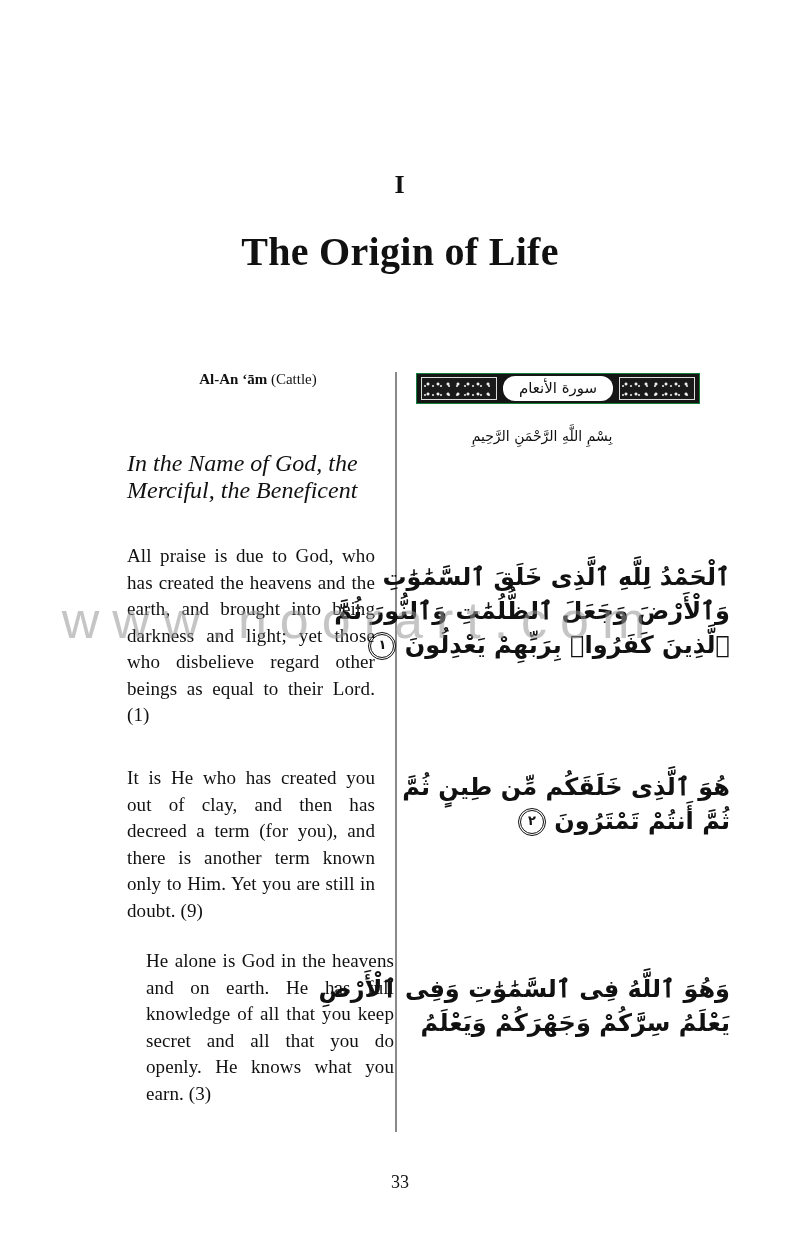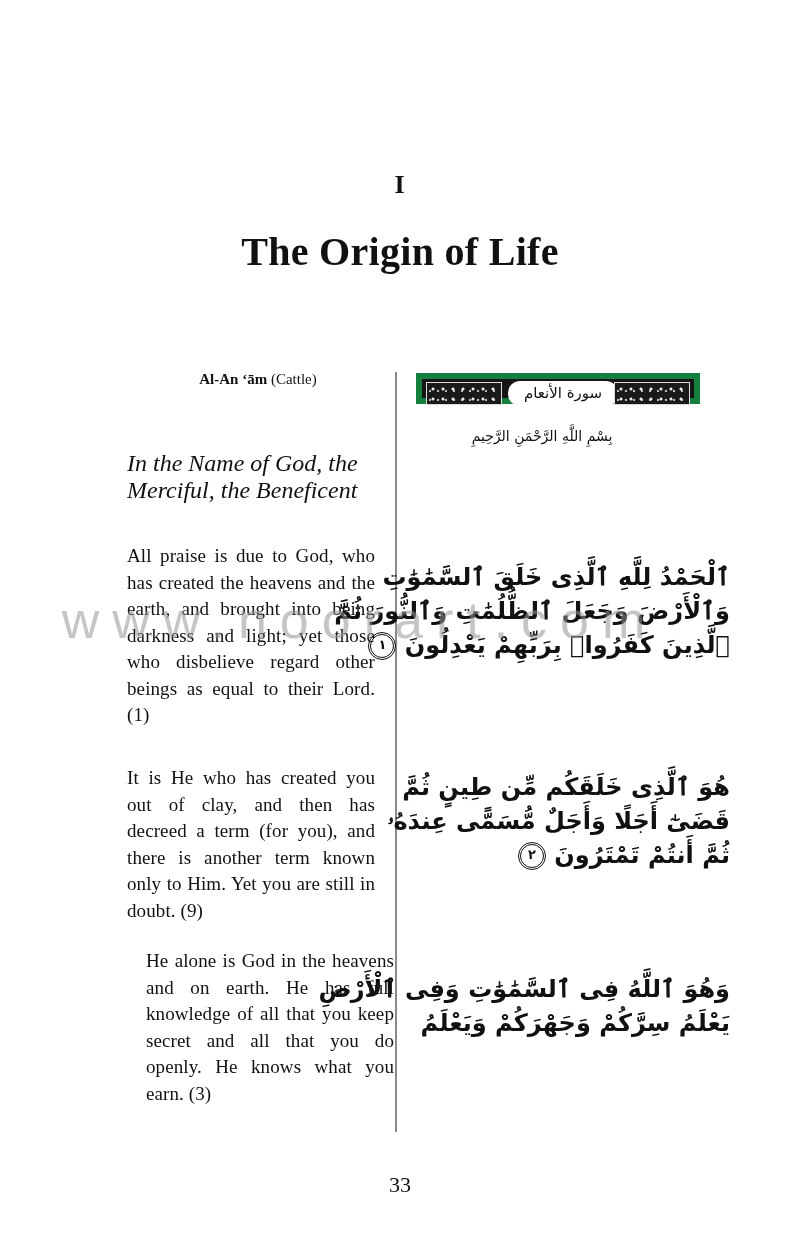--- a/index.html
+++ b/index.html
@@ -80,21 +80,21 @@
       width: 330px;
       direction: rtl;
     }
     .surah-banner {
       position: absolute;
       top: 373px;
       left: 416px;
       width: 284px;
       height: 31px;
       background: #151515;
-      border: 6px solid #15803d;
+      border: 1px solid #15803d;
       box-sizing: border-box;
     }
     .banner-pattern {
       position: absolute;
       top: 3px;
       width: 76px;
       height: 23px;
       background:
         radial-gradient(circle at 6px 6px, #eee 1.2px, transparent 1.8px) 0 0 / 10px 10px,
         radial-gradient(circle at 3px 8px, #bbb 1px, transparent 1.6px) 0 0 / 8px 9px,
@@ -156,21 +156,21 @@
     .av1 { top: 560px; }
     .av2 { top: 770px; }
     .av3 { top: 972px; }
 
     .page-number {
       position: absolute;
       top: 1172px;
       left: 0;
       width: 800px;
       text-align: center;
-      font-size: 22px;
+      font-size: 18px;
     }
     .watermark {
       position: absolute;
       top: 590px;
       left: 0;
       width: 720px;
       text-align: center;
       font-family: "Liberation Sans", sans-serif;
       font-size: 52px;
       letter-spacing: 13px;
@@ -207,21 +207,20 @@
 <div class="basmala-ar">بِسْمِ اللَّهِ الرَّحْمَنِ الرَّحِيمِ</div>
 
 <div class="right-col verse-ar av1">
   <span class="ar-line">ٱلْحَمْدُ لِلَّهِ ٱلَّذِى خَلَقَ ٱلسَّمَٰوَٰتِ</span>
   <span class="ar-line">وَٱلْأَرْضَ وَجَعَلَ ٱلظُّلُمَٰتِ وَٱلنُّورَ ثُمَّ</span>
   <span class="ar-line"><span>ٱلَّذِينَ كَفَرُوا۟ بِرَبِّهِمْ يَعْدِلُونَ</span> <span class="ayah-marker">١</span></span>
 </div>
 
 <div class="right-col verse-ar av2">
   <span class="ar-line">هُوَ ٱلَّذِى خَلَقَكُم مِّن طِينٍ ثُمَّ</span>
-  <span class="ar-line">قَضَىٰٓ أَجَلًا وَأَجَلٌ مُّسَمًّى عِندَهُۥ</span>
   <span class="ar-line"><span>ثُمَّ أَنتُمْ تَمْتَرُونَ</span> <span class="ayah-marker">٢</span></span>
 </div>
 
 <div class="right-col verse-ar av3">
   <span class="ar-line">وَهُوَ ٱللَّهُ فِى ٱلسَّمَٰوَٰتِ وَفِى ٱلْأَرْضِ</span>
   <span class="ar-line">يَعْلَمُ سِرَّكُمْ وَجَهْرَكُمْ وَيَعْلَمُ</span>
 </div>
 
 <div class="page-number">33</div>
 

